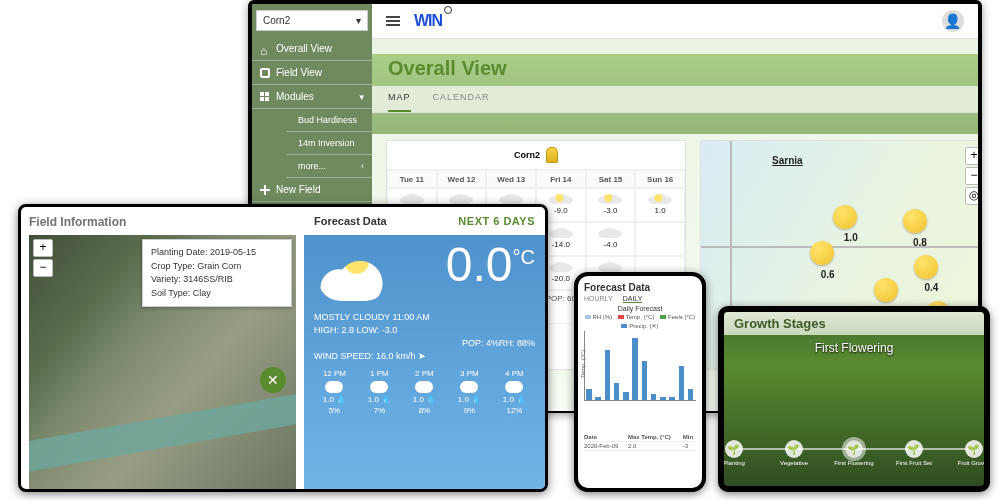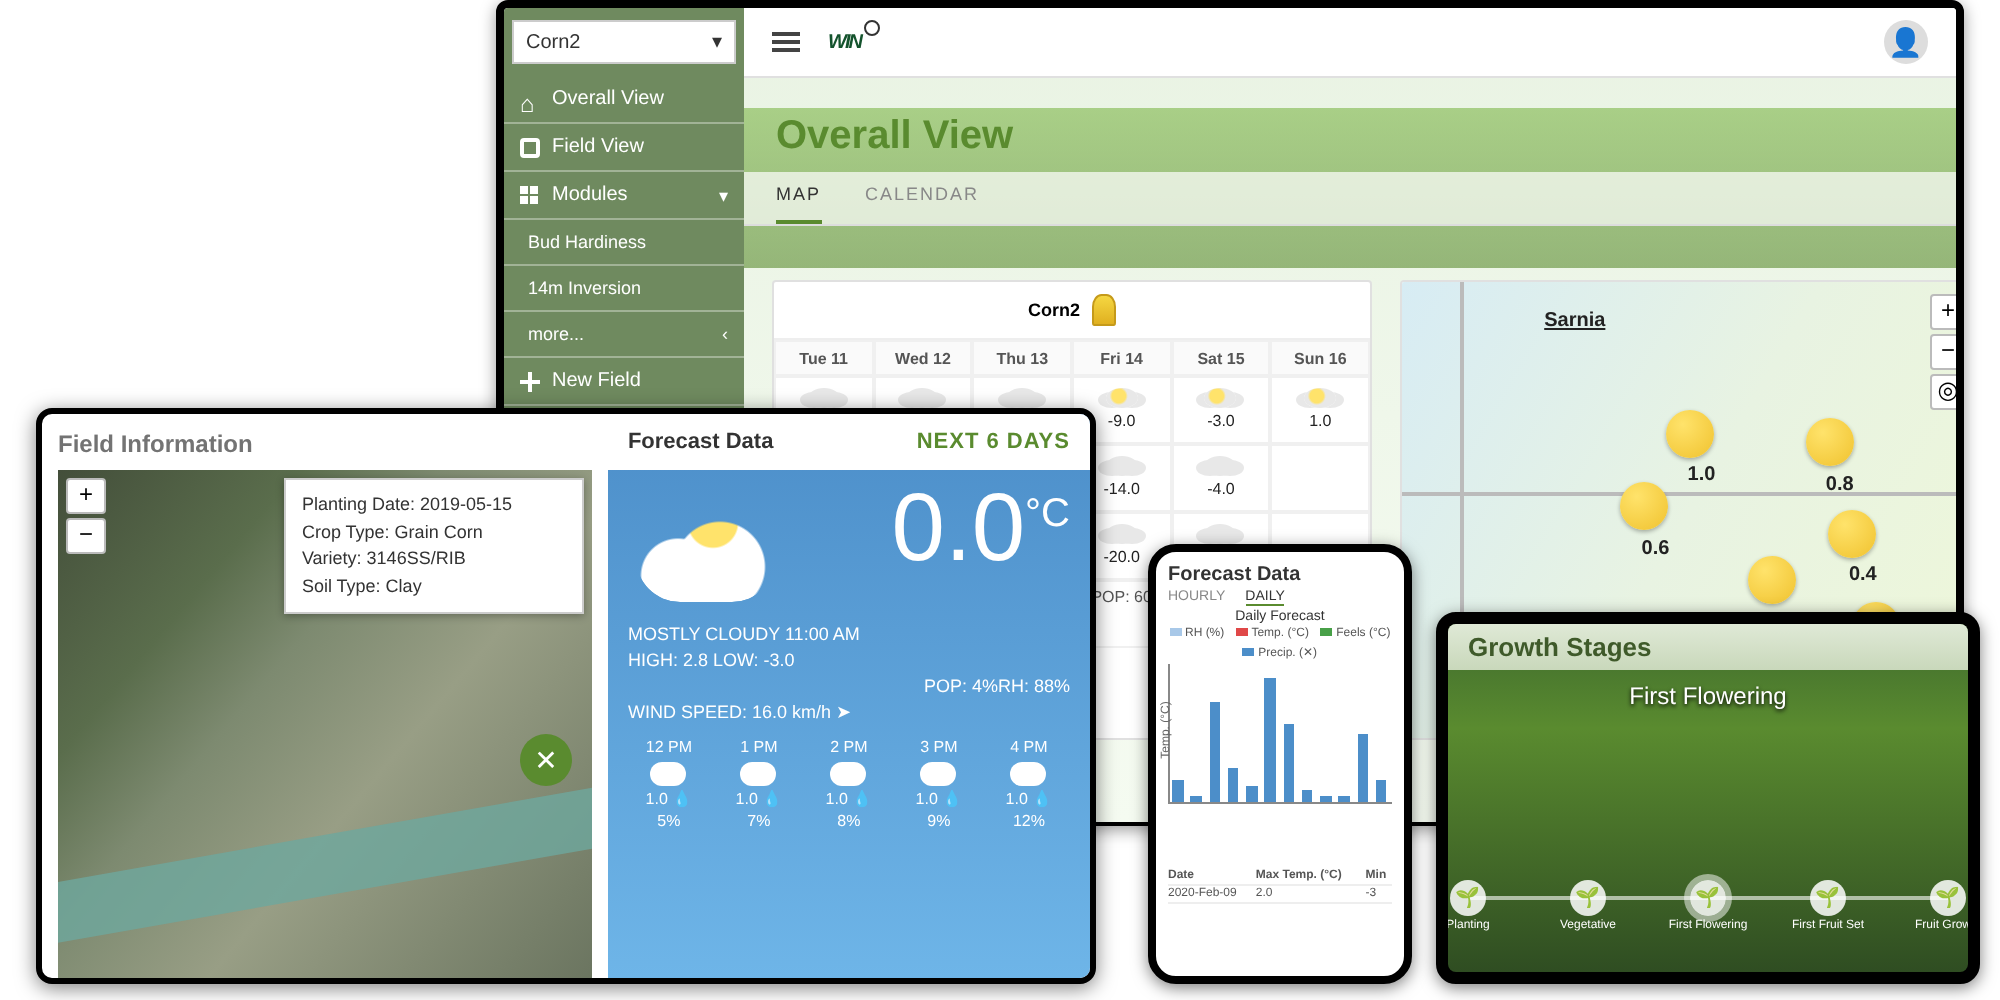--- a/index.html
+++ b/index.html
@@ -4,37 +4,37 @@
 <style>
   * { box-sizing: border-box; margin: 0; padding: 0; font-family: Arial, Helvetica, sans-serif; }
   body { width: 1000px; height: 500px; background: #fff; position: relative; overflow: hidden; }
 
   
   .monitor { position:absolute; left:248px; top:0; width:734px; height:413px; border:4px solid #000; border-bottom-width:2px; border-radius:6px 6px 0 0; background:#fff; overflow:hidden; box-shadow:0 2px 8px rgba(0,0,0,.4); z-index:10; }
 
   .monitor-sidebar { position:absolute; left:0; top:0; bottom:0; width:120px; background:#6f8a5f; color:#fff; font-size:10px; }
   .farmsel { background:#fff; color:#333; border:1px solid #ccc; margin:6px 4px; padding:4px 6px; font-size:10px; display:flex; justify-content:space-between; align-items:center; }
   .side-item { border-bottom:1px solid rgba(255,255,255,.35); padding:6px 8px; display:flex; align-items:center; gap:6px;}
-  .side-item.sub { padding-left:12px; font-size:9px; }
+  .side-item.sub { padding-left:12px; font-size:9px;margin-left:34px; }
   .side-item .chev { margin-left:auto; font-size:9px; }
   .side-ic { display:inline-block; width:10px; height:10px; border:2px solid #fff; border-radius:2px; }
   .side-ic.home::after{ content:"⌂"; border:0;}
   .side-ic.home{ border:0; font-size:12px;}
   .side-ic.mod{ border:0;}
   .side-ic.mod::before{content:"";display:block;width:4px;height:4px;background:#fff;box-shadow:5px 0 0 #fff,0 5px 0 #fff,5px 5px 0 #fff;}
   .side-ic.plus{ border:0; position:relative;}
   .side-ic.plus::before,.side-ic.plus::after{content:"";position:absolute;background:#fff;}
   .side-ic.plus::before{left:4px;top:0;width:2px;height:10px;}
   .side-ic.plus::after{left:0;top:4px;width:10px;height:2px;}
 
   .monitor-main { position:absolute; left:120px; right:0; top:0; bottom:0; background:linear-gradient(#e9f3e3,#f5fbf1); overflow:hidden; }
   .bg-field { position:absolute; left:0; right:0; top:50px; height:80px; background:linear-gradient(#7db648,#5a8b2f); opacity:.6;}
   .topbar { display:flex; align-items:center; padding:6px 14px; background:#fff; border-bottom:1px solid #e0e0e0; gap:14px; position:relative; z-index:2; }
   .burger { width:14px; height:2px; background:#444; box-shadow:0 4px 0 #444,0 -4px 0 #444; }
-  .logo { font-weight:900; font-style:italic; letter-spacing:-1px; color:#14532d; font-size:10px; position:relative;}
+  .logo { font-weight:900; letter-spacing:-1px; color:#1d4ed8; font-size:16px; position:relative;}
   .logo .sun{ position:absolute; right:-10px; top:-6px; width:8px; height:8px; border:1px solid #333; border-radius:50%;}
   .avatar { margin-left:auto; width:22px; height:22px; border-radius:50%; background:#ddd; display:flex; align-items:center; justify-content:center; font-size:14px; color:#888;}
 
   .page-title { font-size:20px; font-weight:700; color:#5a8b2f; padding:18px 16px 6px; position:relative; z-index:2;}
   .tabs { padding:0 16px; display:flex; gap:22px; font-size:9px; color:#888; border-bottom:1px solid #ddd; position:relative; z-index:2; background:rgba(255,255,255,.7);}
   .tab { padding:6px 0 8px; letter-spacing:1px; }
   .tab.active{ color:#333; border-bottom:2px solid #5a8b2f; }
 
   .panel { background:#fff; border:1px solid #e0e0e0; border-radius:2px; position:absolute; }
   .calendar { left:14px; top:136px; width:300px; height:230px; font-size:9px; z-index:3;}
@@ -161,21 +161,21 @@
     </div>
 
     <div class="panel calendar">
       <div class="cal-head">
           <span>Corn2</span>
           <span class="corn-ic"></span>
         </div>
       <div class="cal-grid" id="cal-days">
           <div class="cal-cell cal-dh">Tue 11</div>
           <div class="cal-cell cal-dh">Wed 12</div>
-          <div class="cal-cell cal-dh">Thu 13</div>
+          <div class="cal-cell cal-dh">Wed 13</div>
           <div class="cal-cell cal-dh">Fri 14</div>
           <div class="cal-cell cal-dh">Sat 15</div>
           <div class="cal-cell cal-dh">Sun 16</div>
           <div class="cal-cell">
             <div class="cal-ic"></div>
             <div class="low"></div>
           </div>
           <div class="cal-cell">
             <div class="cal-ic"></div>
             <div class="low"></div>

